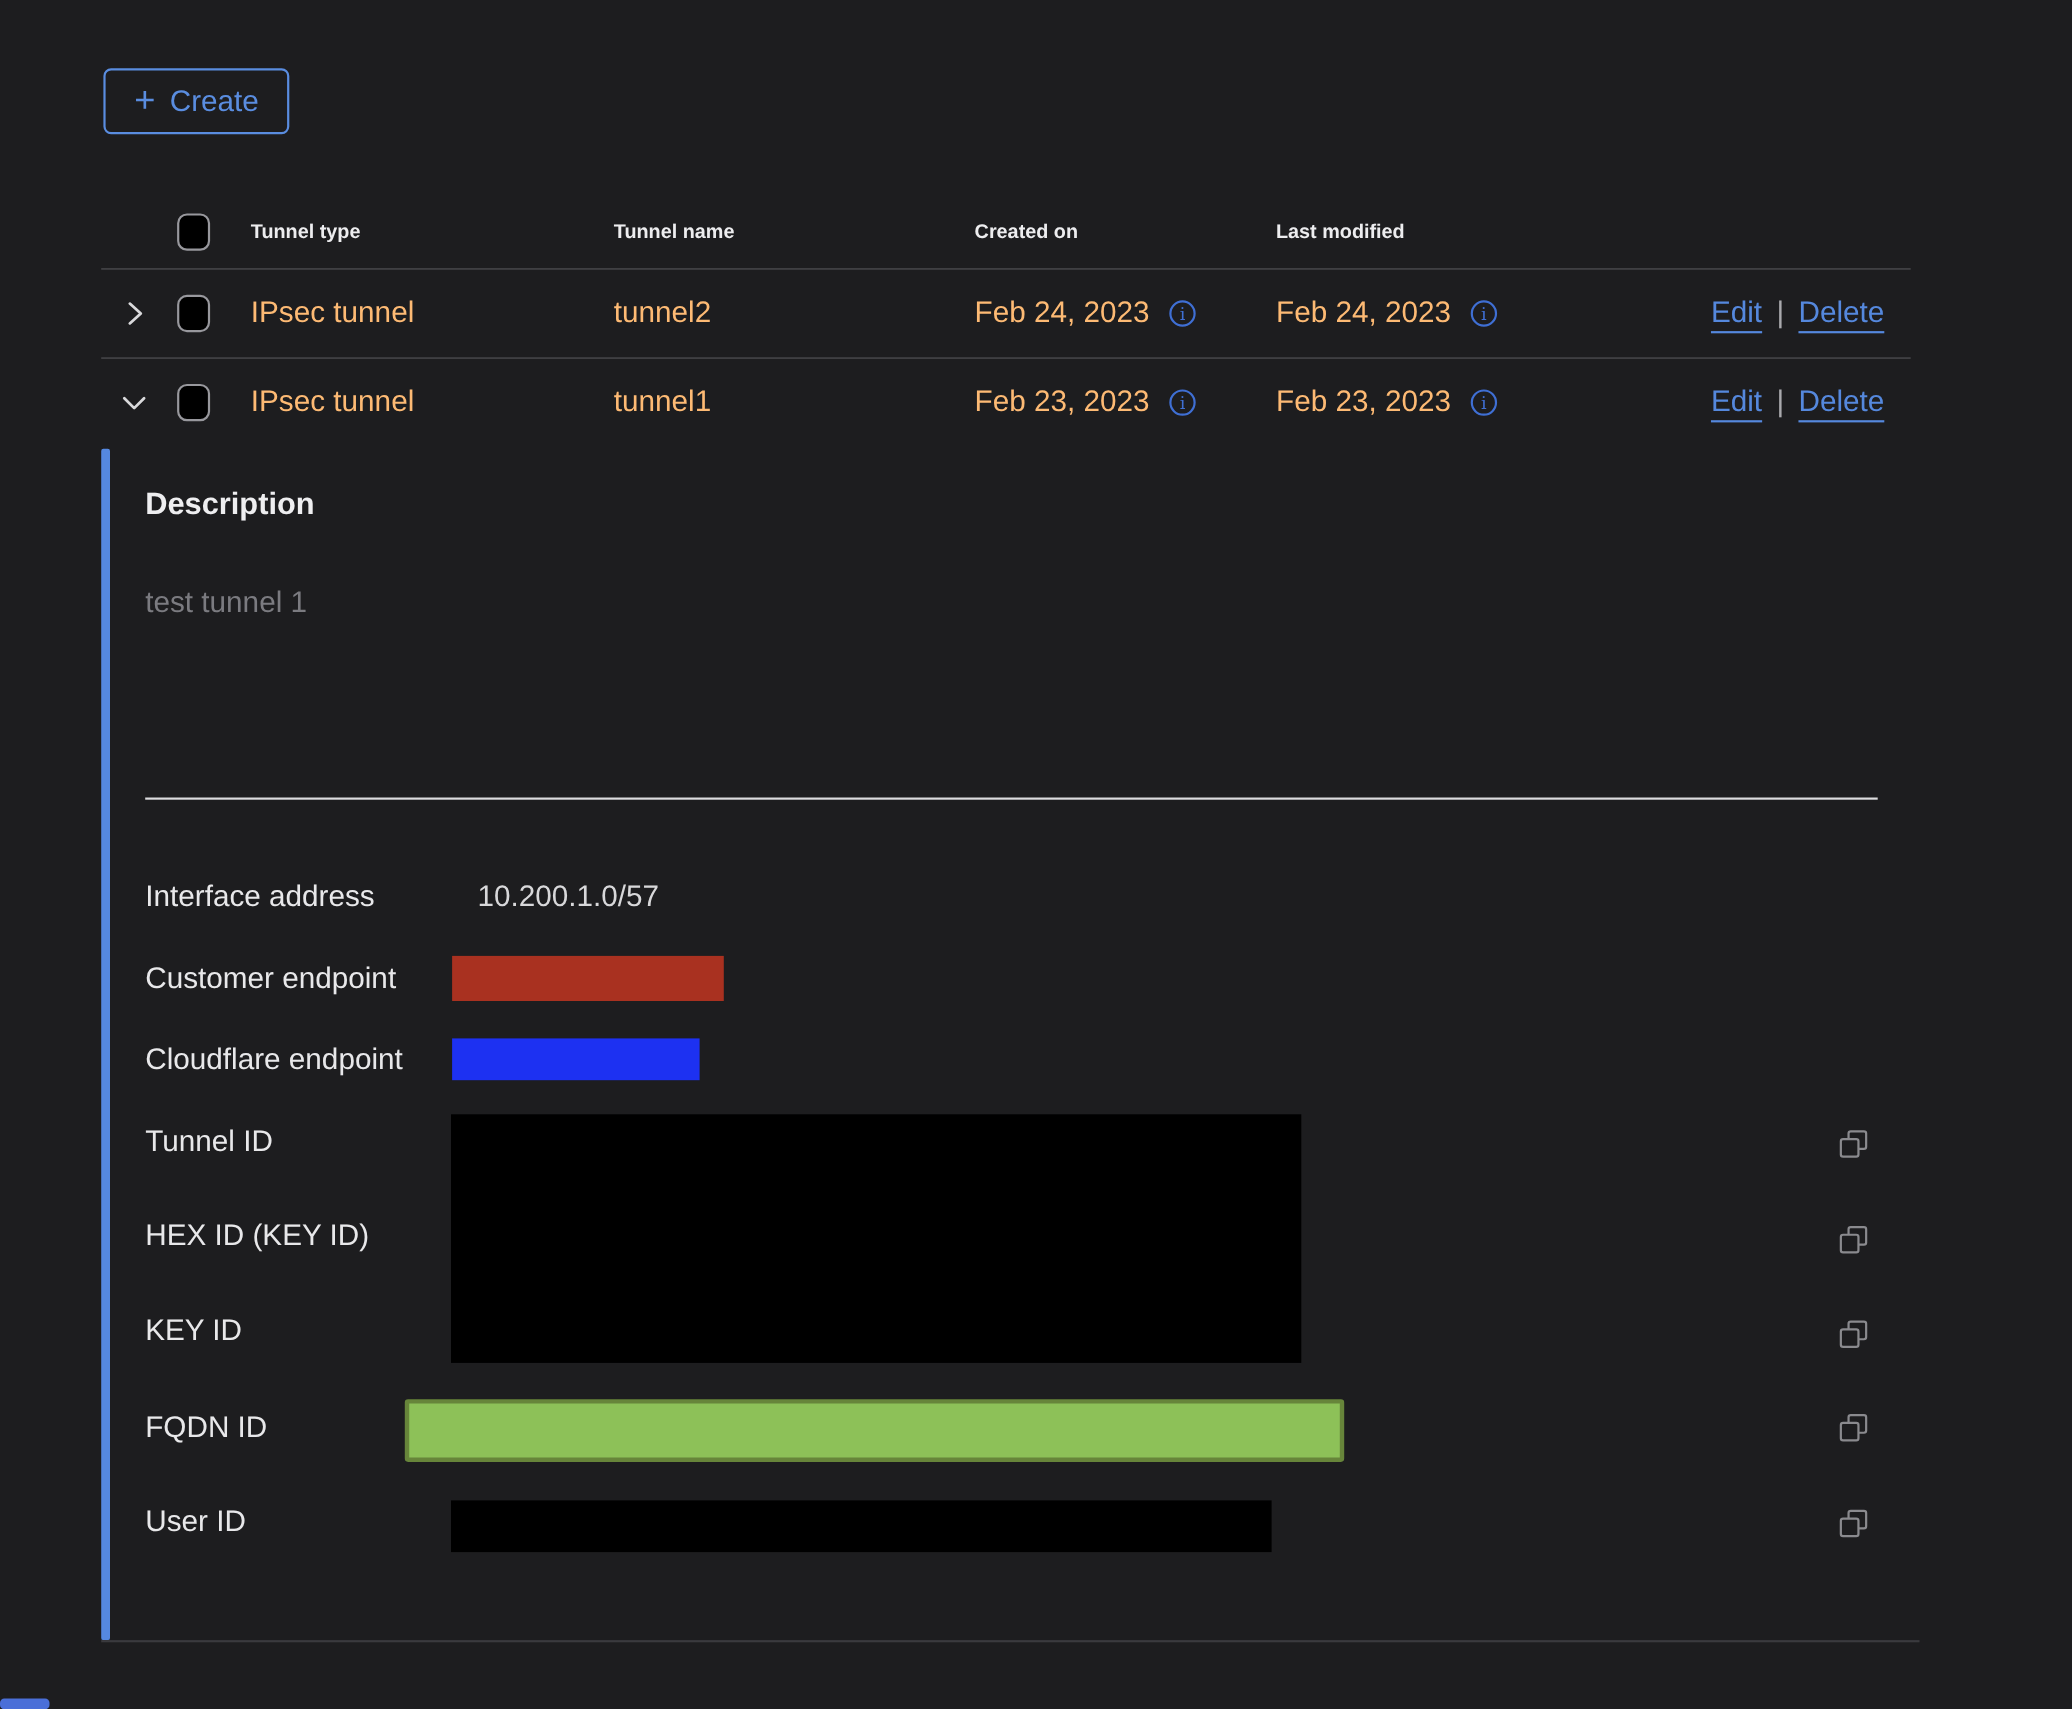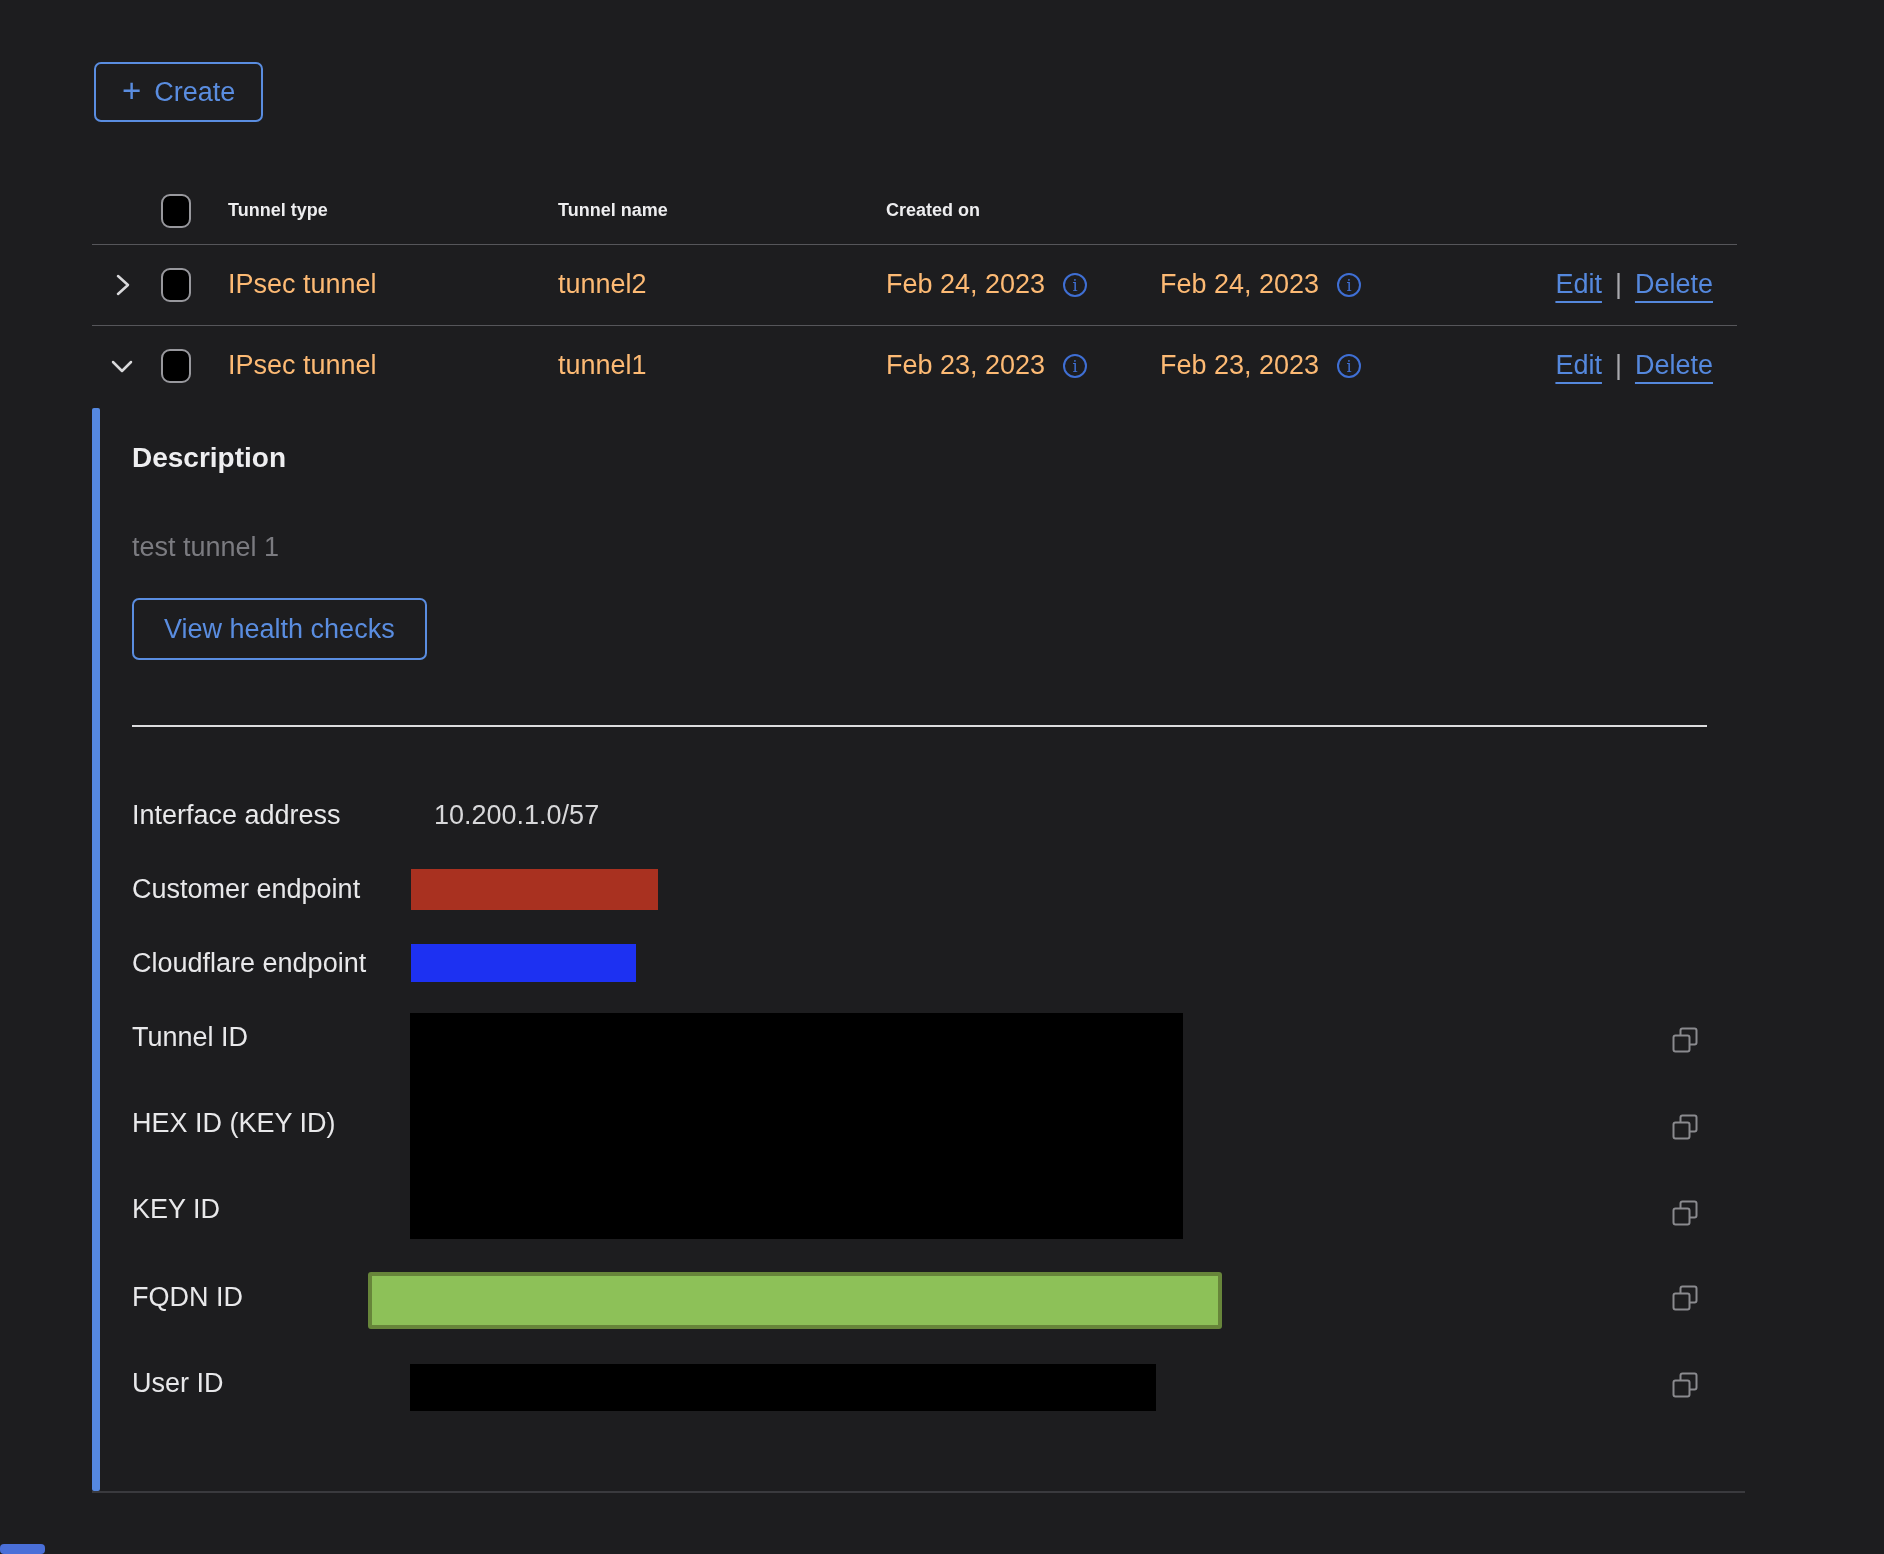--- a/index.html
+++ b/index.html
@@ -73,20 +73,21 @@
     <span>Create</span>
   </button>
 
   <div class="thead">
     <div class="cell c-check">
         <span class="checkbox"></span>
       </div>
     <div class="cell c-type th">Tunnel type</div>
     <div class="cell c-name th">Tunnel name</div>
     <div class="cell c-created th">Created on</div>
+    <div class="cell c-modified th">Last modified</div>
   </div>
   <div class="hline" style="left:92px;top:244px;width:1645px;"></div>
 
   <div class="trow" style="top:244px;">
     <div class="cell c-chevron">
       <svg width="32" height="32" viewBox="0 0 32 32">
           <polyline points="12,7 22,16 12,25" fill="none" stroke="#d9d9db" stroke-width="2.5" stroke-linecap="round" stroke-linejoin="round"></polyline>
         </svg>
     </div>
     <div class="cell c-check">
@@ -155,21 +156,20 @@
       <span class="link">Delete</span>
     </div>
   </div>
 
   <div class="panel">
     <div class="accent-bar"></div>
 
     <div class="p-abs desc-label">Description</div>
     <div class="p-abs desc-value">test tunnel 1</div>
 
-    <button class="p-abs health-btn">View health checks</button>
 
     <div class="p-abs panel-divider"></div>
 
     <div class="p-abs f-label" style="left:40px;top:392px;">Interface address</div>
     <div class="p-abs f-value" style="left:342px;top:392px;">10.200.1.0/57</div>
 
     <div class="p-abs f-label" style="left:40px;top:466px;">Customer endpoint</div>
     <div class="redact redact-red"></div>
 
     <div class="p-abs f-label" style="left:40px;top:540px;">Cloudflare endpoint</div>

